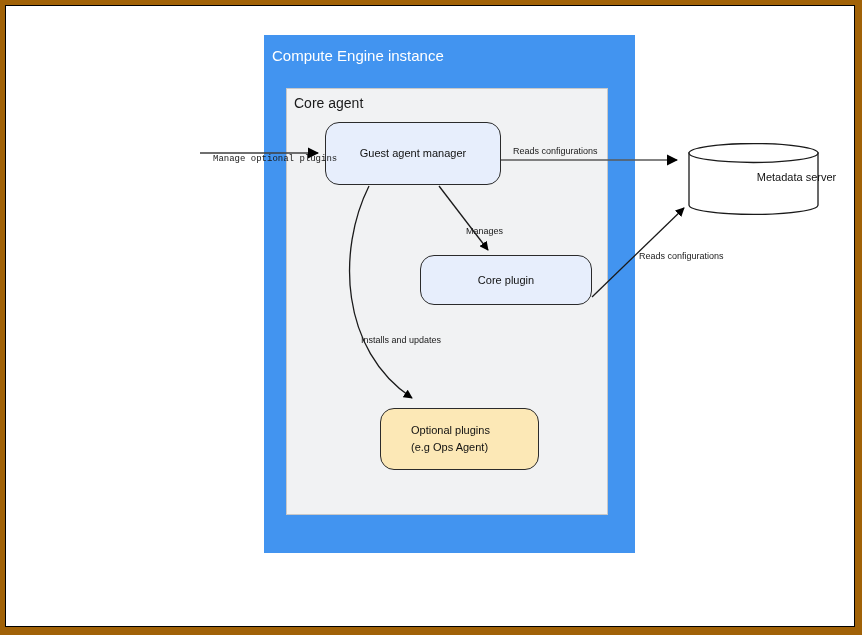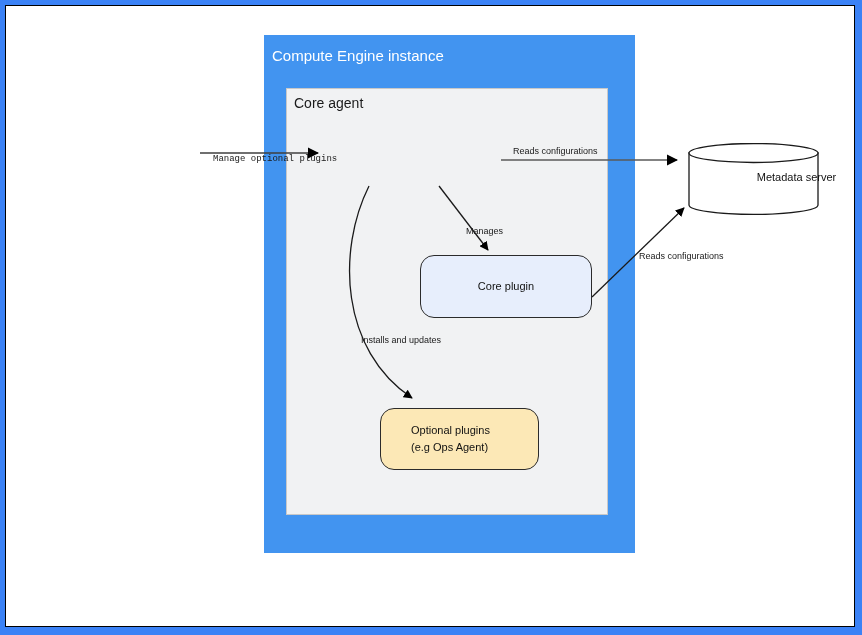--- a/index.html
+++ b/index.html
@@ -7,21 +7,21 @@
     padding: 0;
     background: #ffffff;
   }
   body {
     font-family: "Liberation Sans", sans-serif;
   }
   #canvas {
     position: relative;
     width: 862px;
     height: 635px;
-    background: #3b82f6;
+    background: #a16207;
     overflow: hidden;
   }
   .outer-frame {
     position: absolute;
     left: 5px;
     top: 5px;
     width: 850px;
     height: 622px;
     border: 1px solid #000000;
     box-sizing: border-box;
@@ -90,21 +90,21 @@
   .node-label { display: block; }
   .node-label.multiline { text-align: left; }
 
   #node-agent-control-plane {
     left: 22px; top: 127px; width: 178px; height: 52px;
   }
   #node-guest-agent-manager {
     left: 325px; top: 122px; width: 176px; height: 63px;
   }
   #node-core-plugin {
-    left: 420px; top: 255px; width: 172px; height: 63px;
+    left: 420px; top: 255px; width: 172px; height: 50px;
   }
   #node-optional-plugins {
     left: 363px; top: 408px; width: 159px; height: 62px;
     justify-content: flex-start;
     padding-left: 30px;
     margin-left: 17px;
   }
 
   .cyl {
     position: absolute;
@@ -166,20 +166,23 @@
     <path d="M 501 160 L 677 160" fill="none" stroke="#5a5a5a" stroke-width="1.6" marker-end="url(#arrow-gray)"></path>
 
     <path d="M 439 186 L 488 250" fill="none" stroke="#1a1a1a" stroke-width="1.3" marker-end="url(#arrow-black)"></path>
 
     <path d="M 369 186 C 337 250, 340 350, 412 398" fill="none" stroke="#1a1a1a" stroke-width="1.3" marker-end="url(#arrow-black)"></path>
 
     <path d="M 592 297 L 684 208" fill="none" stroke="#1a1a1a" stroke-width="1.3" marker-end="url(#arrow-black)"></path>
   </svg>
 
 
+  <div class="node blue" id="node-guest-agent-manager">
+    <span class="node-label">Guest agent manager</span>
+  </div>
 
   <div class="node blue" id="node-core-plugin">
     <span class="node-label">Core plugin</span>
   </div>
 
   <div class="node yellow" id="node-optional-plugins">
     <span class="node-label multiline">
       <span>Optional plugins</span><br>
       <span>(e.g  Ops Agent)</span>
     </span>

